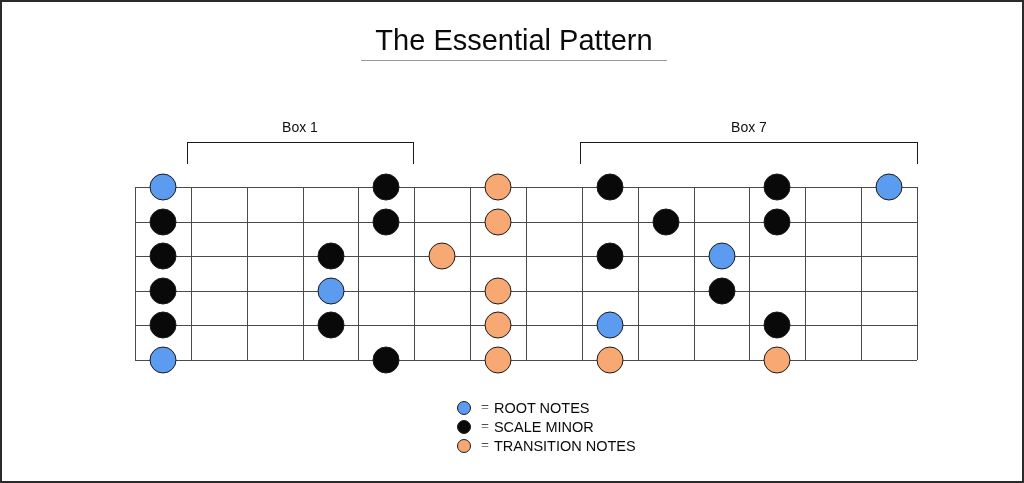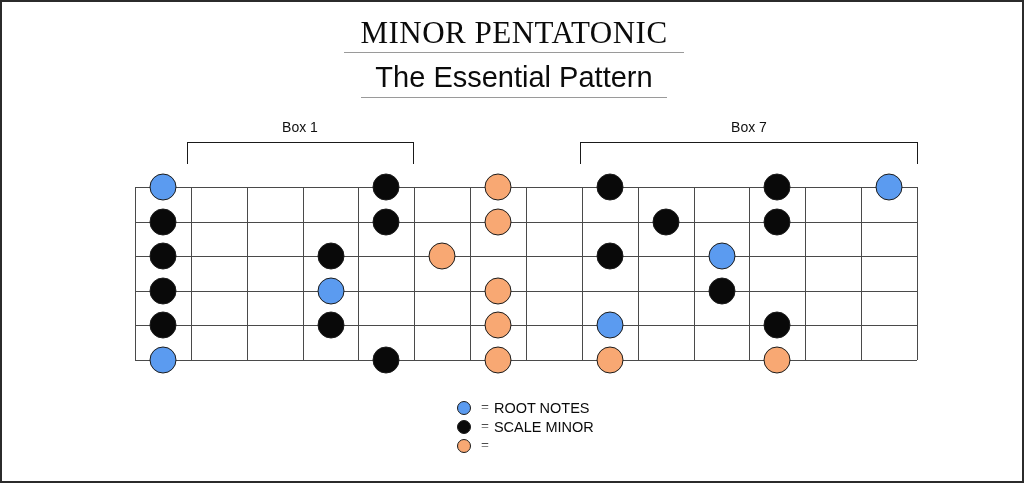--- a/index.html
+++ b/index.html
@@ -128,21 +128,20 @@
     color: #0b0b0b;
     white-space: nowrap;
   }
 </style>
 </head>
 <body>
 
 <div id="page">
 
   <div class="title-block">
-    <div class="title-main">MINOR PENTATONIC</div>
     <div class="title-sub-wrap">
       <div class="title-sub">The Essential Pattern</div>
     </div>
   </div>
 
   <div id="boxes-layer">
       <div class="box-label" style="left: 238px; top: 117px; width: 120px; text-align: center;">Box 1</div>
       <div class="bracket" style="left: 185px; top: 140px; width: 227px; height: 22px;"></div>
       <div class="box-label" style="left: 687px; top: 117px; width: 120px;">Box 7</div>
       <div class="bracket" style="left: 578px; top: 140px; width: 338px; height: 22px;"></div>
@@ -209,16 +208,17 @@
         <span class="legend-text">ROOT NOTES</span>
       </div>
       <div class="legend-row">
         <div class="legend-dot" style="background: rgb(9, 9, 9);"></div>
         <span class="legend-eq">=</span>
         <span class="legend-text">SCALE MINOR</span>
       </div>
       <div class="legend-row">
         <div class="legend-dot" style="background: rgb(248, 168, 115);"></div>
         <span class="legend-eq">=</span>
+        <span class="legend-text">TRANSITION NOTES</span>
       </div>
     </div>
 
 </div>
 
 </body></html>

